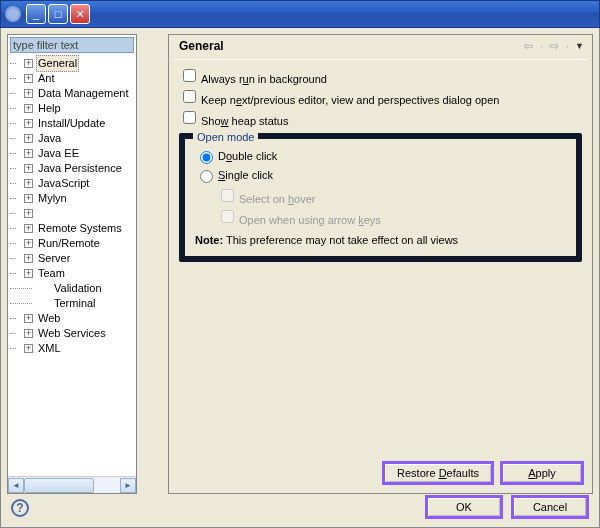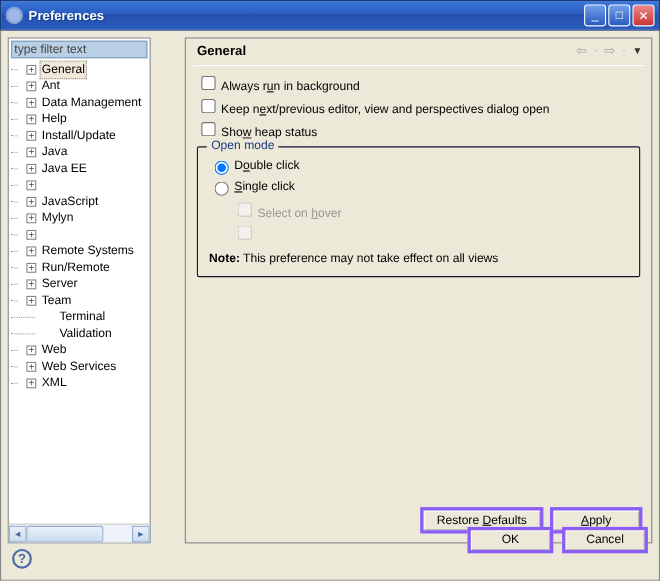--- a/index.html
+++ b/index.html
@@ -72,21 +72,21 @@
   .nav-arrow { font-size:12px; }
   .nav-menu { font-size:9px; color:#333; }
   .hr { height:1px; background:#bbb; border-bottom:1px solid #fff; margin:0 6px; }
 
   .content { padding:4px 10px; }
   .chk-row { display:flex; align-items:flex-end; margin:2px 0; }
   .chk { width:13px; height:13px; margin-right:5px; }
   .mn { text-decoration:underline; }
 
   .group {
-    border:1px solid #0f172a; border-radius:2px; margin-top:6px; padding:6px 10px 10px 10px;
+    border:6px solid #0f172a; border-radius:2px; margin-top:6px; padding:6px 10px 10px 10px;
     position:relative;
   }
   .group-title {
     position:absolute; top:-8px; left:8px; background:#ece9d8; padding:0 4px;
     color:#1a3a80;
   }
   .radio-row { display:flex; align-items:center; margin:3px 0; }
   .radio { margin-right:5px; }
   .sub { margin-left:22px; color:#999; }
   .sub .chk { }
@@ -96,35 +96,34 @@
     position:absolute; right:8px; bottom:8px; display:flex; gap:6px;
   }
   .btn3d {
     border:3px solid #8b5cf6; background:#ece9d8; padding:3px 12px;
     font-family:inherit; font-size:11px; box-shadow:inset 1px 1px #fff, inset -1px -1px #bbb;
     min-width:84px; text-align:center;
   }
 
   
   .dialog-btns {
-    position:absolute; right:10px; bottom:24px; display:flex; gap:8px;padding-left:23px;
+    position:absolute; right:10px; bottom:8px; display:flex; gap:8px;padding-left:23px;
   }
   .help-icon {
     position:absolute; left:10px; bottom:10px;
     width:18px; height:18px; border:2px solid #4a6aa8; border-radius:50%;
     color:#4a6aa8; display:flex; align-items:center; justify-content:center;
     font-weight:bold; font-size:12px;
   }
 </style>
 </head>
 <body>
 
 <div class="titlebar">
   <div class="app-icon"></div>
-  <div class="title">Preferences</div>
   <div class="win-btns">
     <div class="win-btn win-min">_</div>
     <div class="win-btn win-max">□</div>
     <div class="win-btn win-close">✕</div>
   </div>
 </div>
 
 <div class="client">
 
   <div class="left-panel">
@@ -161,20 +160,21 @@
           <span class="tree-label">Java</span>
         </div>
         <div class="tree-row">
           <div class="dotline"></div>
           <div class="expander">+</div>
           <span class="tree-label">Java EE</span>
         </div>
         <div class="tree-row">
           <div class="dotline"></div>
           <div class="expander">+</div>
+          <span class="tree-label">Java Persistence</span>
         </div>
         <div class="tree-row">
           <div class="dotline"></div>
           <div class="expander">+</div>
           <span class="tree-label">JavaScript</span>
         </div>
         <div class="tree-row">
           <div class="dotline"></div>
           <div class="expander">+</div>
           <span class="tree-label">Mylyn</span>
@@ -195,30 +195,30 @@
         </div>
         <div class="tree-row">
           <div class="dotline"></div>
           <div class="expander">+</div>
           <span class="tree-label">Server</span>
         </div>
         <div class="tree-row">
           <div class="dotline"></div>
           <div class="expander">+</div>
           <span class="tree-label">Team</span>
+        </div>
+        <div class="tree-row">
+          <div class="dotline indent"></div>
+          <div class="expander leaf"></div>
+          <span class="tree-label">Validation</span>
         </div>
         <div class="tree-row">
           <div class="dotline indent"></div>
           <div class="expander leaf"></div>
           <span class="tree-label">Terminal</span>
-        </div>
-        <div class="tree-row">
-          <div class="dotline indent"></div>
-          <div class="expander leaf"></div>
-          <span class="tree-label">Validation</span>
         </div>
         <div class="tree-row">
           <div class="dotline"></div>
           <div class="expander">+</div>
           <span class="tree-label">Web</span>
         </div>
         <div class="tree-row">
           <div class="dotline"></div>
           <div class="expander">+</div>
           <span class="tree-label">Web Services</span>
@@ -274,20 +274,21 @@
         <label class="radio-row">
           <input type="radio" name="om" class="radio" style="">
           <span><span class="mn">S</span>ingle click</span>
         </label>
         <label class="chk-row sub">
           <input type="checkbox" class="chk" disabled="" style="">
           <span>Select on <span class="mn">h</span>over</span>
         </label>
         <label class="chk-row sub">
           <input type="checkbox" class="chk" disabled="" style="">
+          <span>Open when using arrow <span class="mn">k</span>eys</span>
         </label>
         <div class="note">
           <b>Note:</b><span> This preference may not take effect on all views</span>
         </div>
       </div>
     </div>
 
     <div class="bottom-btns">
       <button class="btn3d">Restore <span class="mn">D</span>efaults</button>
       <button class="btn3d"><span class="mn">A</span>pply</button>

